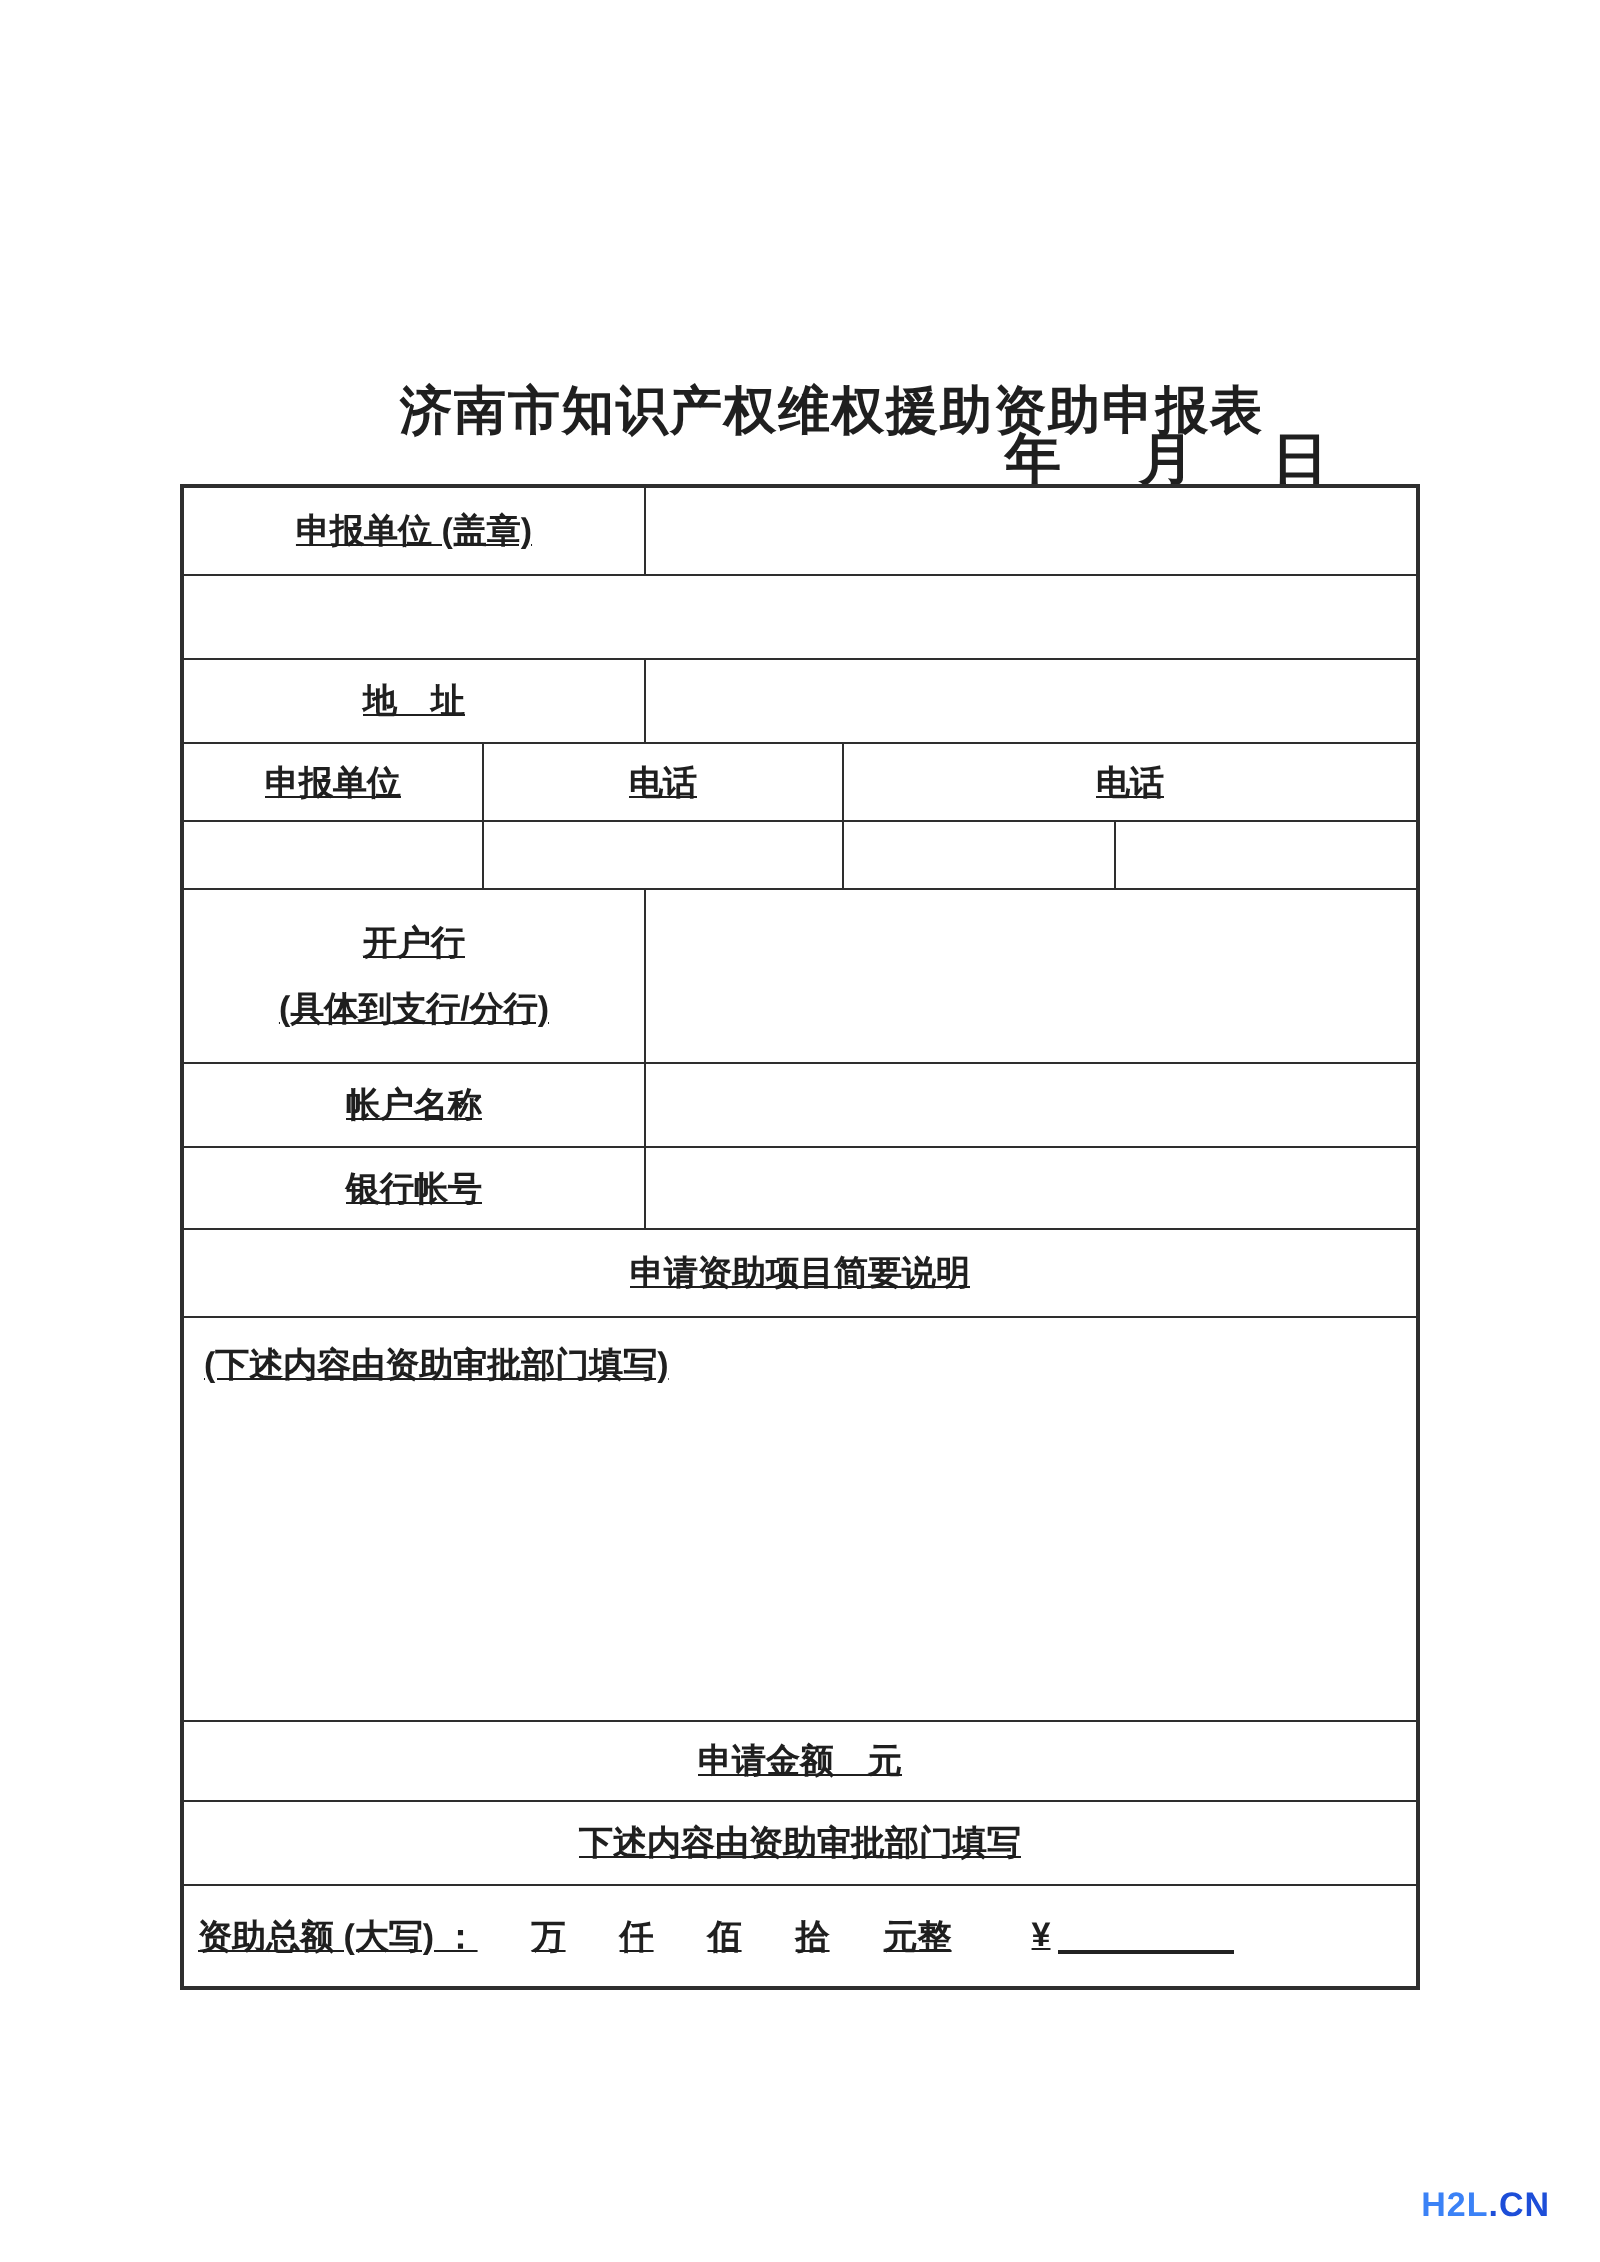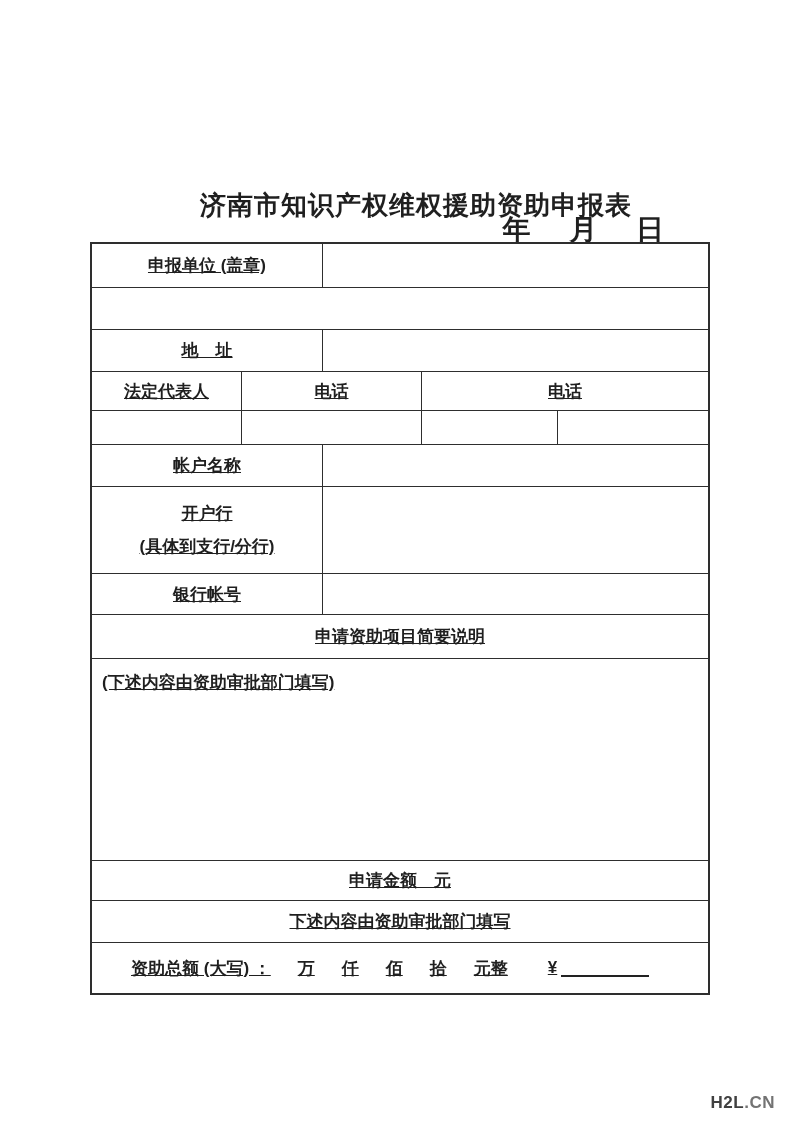--- a/index.html
+++ b/index.html
@@ -62,21 +62,21 @@
     border-right: 1px solid #2e2e2e;
     display: flex;
     align-items: center;
     justify-content: center;
     text-align: center;
   }
   .cell:last-child { border-right: none; }
 
   .h44 { height: 44px; } .h42 { height: 42px; } .h39 { height: 39px; }
   .h34 { height: 34px; } .h87 { height: 87px; } .h41 { height: 41px; }
-  .h40 { height: 40px; } .h50 { height: 50px; margin-left: 32px; }
+  .h40 { height: 40px; } .h50 { height: 50px; }
   .grow { flex: 1 1 auto; }
 
   .w-label { width: 231px; flex: 0 0 231px; }
   .w-c1 { width: 150px; flex: 0 0 150px; }
   .w-c2 { width: 180px; flex: 0 0 180px; }
   .w-c3 { width: 136px; flex: 0 0 136px; }
   .w-big { width: 381px; flex: 0 0 381px; }
   .w-rest { flex: 1 1 auto; }
 
   .bank-label {
@@ -136,42 +136,42 @@
     <div class="row h42">
       <div class="cell w-rest"></div>
     </div>
 
     <div class="row h42">
       <div class="cell w-label">地　址</div>
       <div class="cell w-rest"></div>
     </div>
 
     <div class="row h39">
-      <div class="cell w-c1">法定代表人</div>
+      <div class="cell w-c1">申报单位</div>
       <div class="cell w-c2">电话</div>
       <div class="cell w-rest">电话</div>
     </div>
 
     <div class="row h34">
       <div class="cell w-c1"></div>
       <div class="cell w-c2"></div>
       <div class="cell w-c3"></div>
-      <div class="cell w-rest"></div>
-    </div>
-
-    <div class="row h42">
-      <div class="cell w-label">帐户名称</div>
       <div class="cell w-rest"></div>
     </div>
 
     <div class="row h87">
       <div class="cell w-label bank-label">
         <span>开户行</span>
         <span>(具体到支行/分行)</span>
       </div>
+      <div class="cell w-rest"></div>
+    </div>
+
+    <div class="row h42">
+      <div class="cell w-label">帐户名称</div>
       <div class="cell w-rest"></div>
     </div>
 
     <div class="row h41">
       <div class="cell w-label">银行帐号</div>
       <div class="cell w-rest"></div>
     </div>
 
     <div class="row h44">
       <div class="cell grow">申请资助项目简要说明</div>
@@ -198,16 +198,16 @@
         <span class="unit">拾</span>
         <span class="unit">元整</span>
         <span class="currency">¥</span>
         <span class="amount-line"></span>
       </div>
     </div>
 
   </div>
 
   <div class="watermark">
-    <span style="color: #404040;">H2L</span><span style="color: #737373;">.CN</span>
+    <span style="color: #3b82f6;">H2L</span><span style="color: #1d4ed8;">.CN</span>
   </div>
 
 </div>
 
 </body></html>

